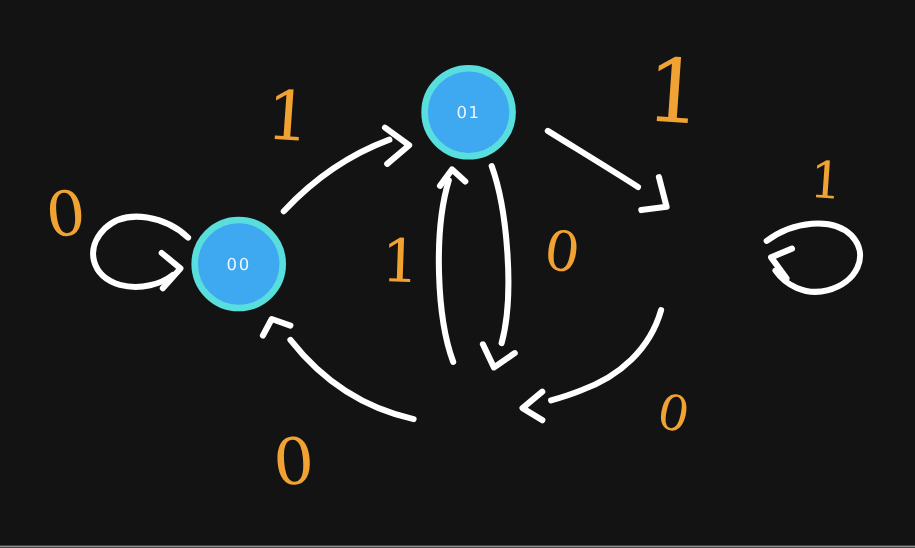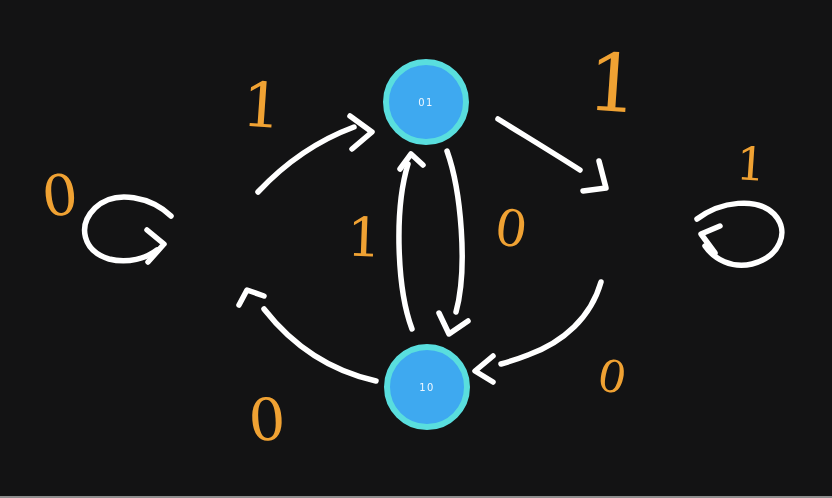--- a/index.html
+++ b/index.html
@@ -18,21 +18,21 @@
   svg.arrows path{
     fill:none;stroke:#ffffff;stroke-width:5.5;
     stroke-linecap:round;stroke-linejoin:round;
   }
   .node{
     position:absolute;width:74px;height:74px;border-radius:50%;
     background:#3ea9f0;border:6px solid #59dede;
     display:flex;align-items:center;justify-content:center;
   }
   .node-label{
-    color:#eef7ff;font-size:10px;letter-spacing:1.5px;
+    color:#eef7ff;font-size:15px;letter-spacing:1.5px;
     font-family:"DejaVu Sans", sans-serif;
   }
   .tlabel{
     position:absolute;color:#f0a233;
     font-family:"DejaVu Serif", serif;
     line-height:1;transform:translate(-50%,-50%);
     font-weight:400;
   }
 </style>
 </head>
@@ -60,25 +60,25 @@
     <path d="M 697,219 C 721,201 757,197 774,214 C 791,232 779,257 752,264 C 732,269 714,259 705,246"></path>
     <path d="M 720,226 L 701,234 L 715,253"></path>
 
     <path d="M 601,282 C 591,317 564,342 528,355 C 518,359 508,362 501,364"></path>
     <path d="M 493,356 L 475,371 L 493,382"></path>
 
     <path d="M 376,381 C 331,371 293,346 264,309"></path>
     <path d="M 239,305 L 247,290 L 264,296"></path>
   </svg>
 
+  <div class="node" style="left:174px;top:197px">
+    <span class="node-label">00</span>
+  </div>
   <div class="node" style="left:383px;top:59px">
     <span class="node-label">01</span>
-  </div>
-  <div class="node" style="left:384px;top:344px">
-    <span class="node-label">10</span>
   </div>
 
   <div class="tlabel" style="left:60px;top:196px;font-size:56px;transform:translate(-50%,-50%) rotate(-6deg)">0</div>
   <div class="tlabel" style="left:262px;top:106px;font-size:62px;transform:translate(-50%,-50%) rotate(4deg)">1</div>
   <div class="tlabel" style="left:364px;top:238px;font-size:54px;transform:translate(-50%,-50%) rotate(2deg)">1</div>
   <div class="tlabel" style="left:511px;top:229px;font-size:50px;transform:translate(-50%,-50%) rotate(8deg)">0</div>
   <div class="tlabel" style="left:613px;top:84px;font-size:80px;transform:translate(-50%,-50%) rotate(4deg)">1</div>
   <div class="tlabel" style="left:751px;top:164px;font-size:46px;transform:translate(-50%,-50%) rotate(4deg)">1</div>
   <div class="tlabel" style="left:612px;top:377px;font-size:44px;transform:translate(-50%,-50%) rotate(12deg)">0</div>
   <div class="tlabel" style="left:267px;top:420px;font-size:58px;transform:translate(-50%,-50%) rotate(-4deg)">0</div>

